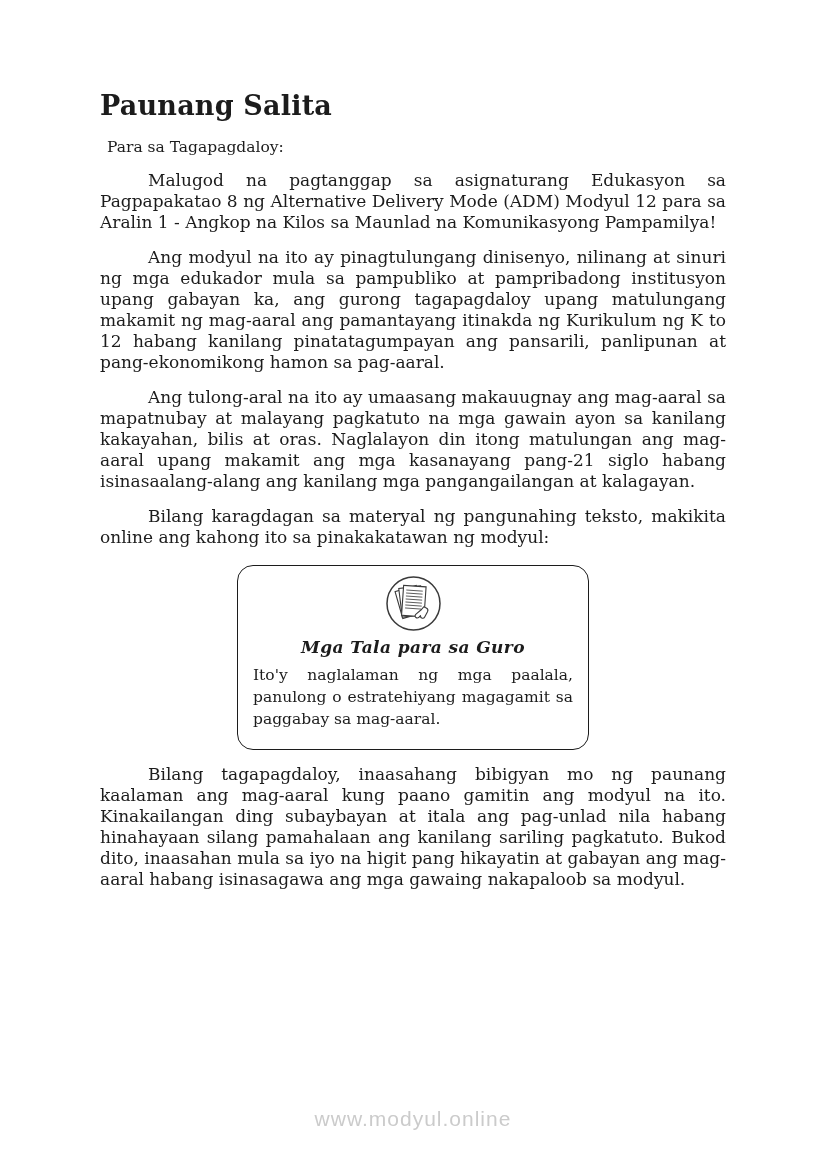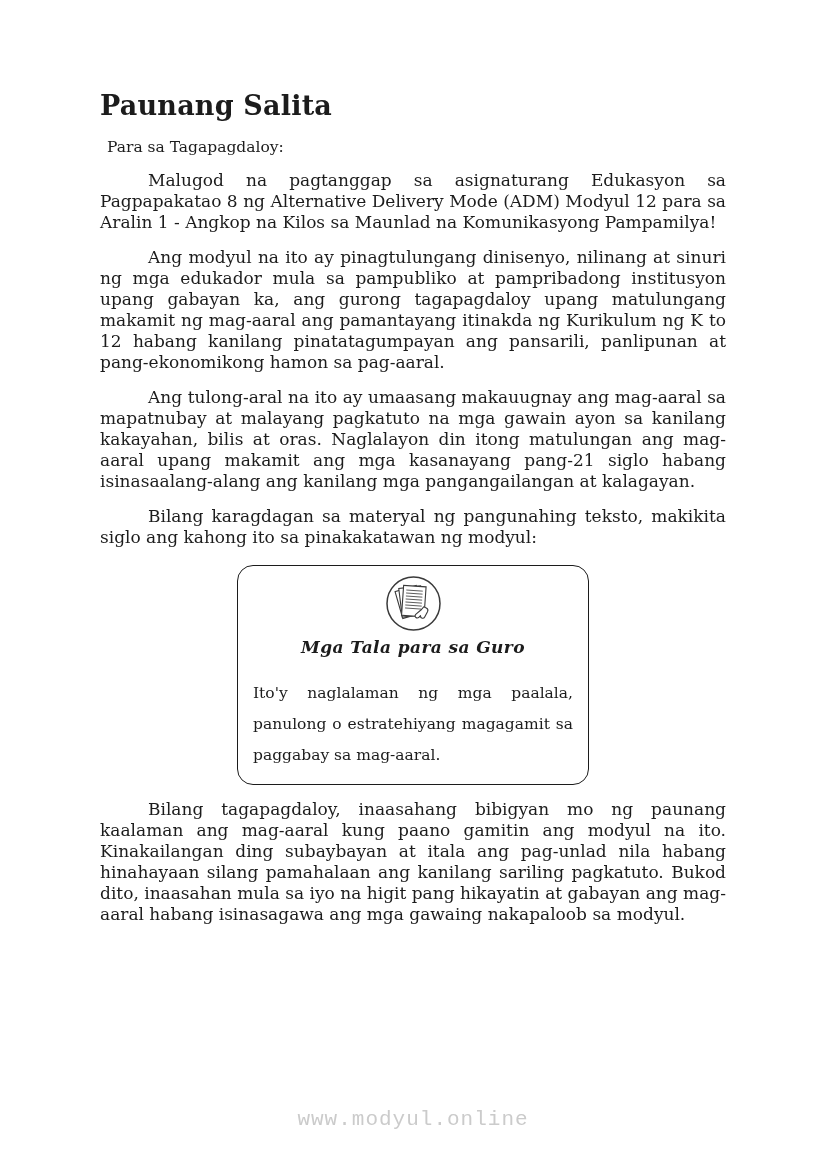--- a/index.html
+++ b/index.html
@@ -25,68 +25,68 @@
     line-height: 21px;
     text-align: justify;
     text-indent: 48px;
     margin: 14px 0 0 0;
   }
   .note-box {
     width: 352px;
     margin: 17px auto 0 auto;
     border: 1.6px solid #1c1c1c;
     border-radius: 16px;
-    padding: 9px 15px 13px 15px;
+    padding: 9px 15px 19px 15px;
     background: #ffffff;
     box-sizing: border-box;
   }
   .note-icon { text-align: center; line-height: 0; }
   .note-heading {
     text-align: center;
     font-weight: bold;
     font-style: italic;
     font-size: 17px;
     margin-top: 5px;
     letter-spacing: 0.4px;
   }
   .note-body {
     font-size: 15.5px;
-    line-height: 31px;
+    line-height: 22px;
     text-align: justify;
-    margin: 21px 0 0 0;
+    margin: 7px 0 0 0;
   }
   .footer {
     position: absolute;
     left: 0; right: 0; bottom: 26px;
     text-align: center;
   }
   .page-number { font-size: 15px; color: #2a2a2a; }
   .watermark {
-    font-family: Liberation Mono, monospace;
+    font-family: Liberation Sans, sans-serif;
     font-size: 21px;
     color: #cbcbcb;
     letter-spacing: 1px;
     margin-top: 2px;
     text-align: center;
   }
 </style>
 </head>
 <body>
 
 <div class="page">
   <div class="content">
 
     <h1 class="title">Paunang Salita</h1>
 
     <p class="salutation">Para sa Tagapagdaloy:</p>
 
     <p class="para">Malugod na pagtanggap sa asignaturang Edukasyon sa Pagpapakatao 8 ng Alternative Delivery Mode (ADM) Modyul 12 para sa Aralin 1 - Angkop na Kilos sa Maunlad na Komunikasyong Pampamilya!</p>
     <p class="para">Ang modyul na ito ay pinagtulungang dinisenyo, nilinang at sinuri ng mga edukador mula sa pampubliko at pampribadong institusyon upang gabayan ka, ang gurong tagapagdaloy upang matulungang makamit ng mag-aaral ang pamantayang itinakda ng Kurikulum ng K to 12 habang kanilang pinatatagumpayan ang pansarili, panlipunan at pang-ekonomikong hamon sa pag-aaral.</p>
     <p class="para">Ang tulong-aral na ito ay umaasang makauugnay ang mag-aaral sa mapatnubay at malayang pagkatuto na mga gawain ayon sa kanilang kakayahan, bilis at oras. Naglalayon din itong matulungan ang mag-aaral upang makamit ang mga kasanayang pang-21 siglo habang isinasaalang-alang ang kanilang mga pangangailangan at kalagayan.</p>
-    <p class="para">Bilang karagdagan sa materyal ng pangunahing teksto, makikita siglo ang kahong ito sa pinakakatawan ng modyul:</p>
+    <p class="para">Bilang karagdagan sa materyal ng pangunahing teksto, makikita online ang kahong ito sa pinakakatawan ng modyul:</p>
 
     <div class="note-box">
       <div class="note-icon">
         <svg width="57" height="57" viewBox="0 0 57 57" aria-hidden="true">
           <circle cx="28.5" cy="28.5" r="26.5" fill="none" stroke="#3a3a3a" stroke-width="1.5"></circle>
           <g fill="#ffffff" stroke="#3a3a3a" stroke-width="1.1">
             <rect x="13.5" y="13" width="22" height="28" transform="rotate(-16 24.5 27)"></rect>
             <rect x="15.5" y="12" width="22" height="29" transform="rotate(-7 26.5 27)"></rect>
           </g>
           <g transform="rotate(4 28 27)">

